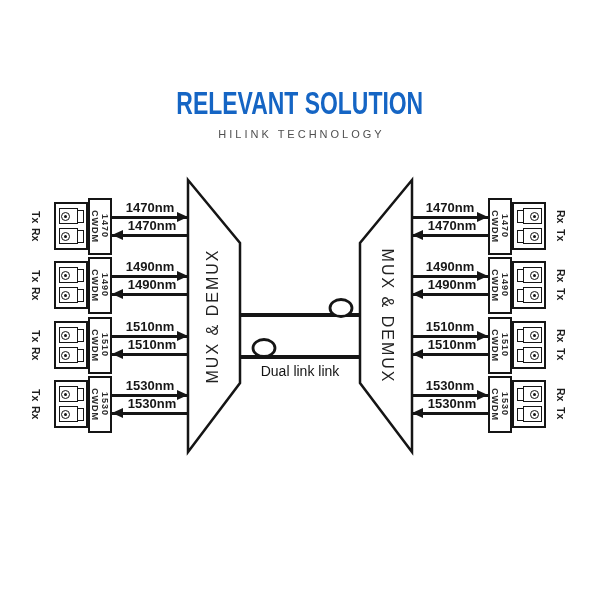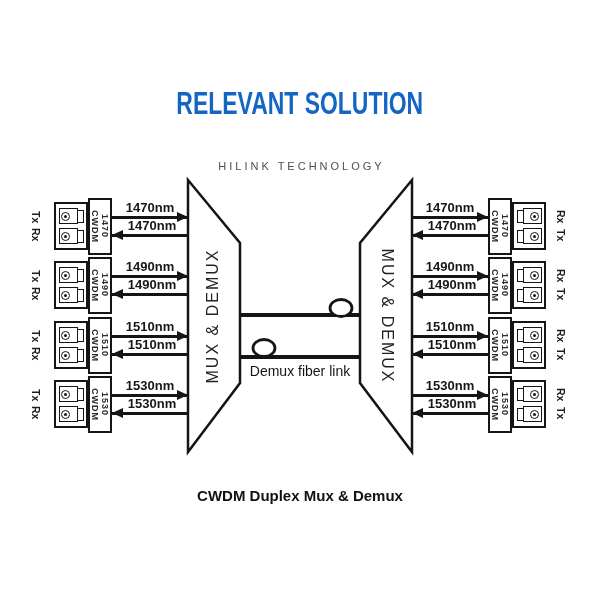--- a/index.html
+++ b/index.html
@@ -5,21 +5,21 @@
   html,body{margin:0;padding:0;background:#fff;}
   .canvas{position:relative;width:600px;height:600px;background:#fff;overflow:hidden;
           font-family:"Liberation Sans",sans-serif;}
   .layer{position:absolute;left:0;top:0;pointer-events:none;}
 
   
   .brand{position:absolute;left:0;right:0;top:88px;text-align:center;}
   .brand span{display:inline-block;font-weight:700;font-size:31px;line-height:1;
               color:#1565c4;transform:scaleX(0.74);white-space:nowrap;}
   .subtitle{position:absolute;left:0;right:0;top:128px;text-align:center;
-            font-size:11px;letter-spacing:3px;color:#4f4f4f;text-indent:3px;margin-top:32px;}
+            font-size:11px;letter-spacing:3px;color:#4f4f4f;text-indent:3px;}
 
   
   .port-label{position:absolute;width:16px;height:24px;writing-mode:vertical-rl;
               text-orientation:mixed;text-align:center;font-weight:700;font-size:10.5px;
               line-height:16px;color:#1d1d1d;}
 
   
   .conn-box{position:absolute;width:34px;height:48px;border:2.2px solid #151515;
             box-sizing:border-box;background:#fff;display:flex;flex-direction:column;
             justify-content:space-evenly;align-items:center;}
@@ -81,21 +81,21 @@
     <polygon points="412,180 360,243 360,383 412,452" fill="#fff" stroke="#151515" stroke-width="2.5"></polygon>
     <line x1="240" y1="315" x2="360" y2="315" stroke="#151515" stroke-width="4"></line>
     <line x1="240" y1="357" x2="360" y2="357" stroke="#151515" stroke-width="4"></line>
     <ellipse cx="341" cy="308" rx="11" ry="8.5" fill="#fff" stroke="#151515" stroke-width="2.8"></ellipse>
     <ellipse cx="264" cy="348" rx="11" ry="8.5" fill="#fff" stroke="#151515" stroke-width="2.8"></ellipse>
   </svg>
 
   <div class="mux-label rot-ccw" style="left:133px;top:305px;">MUX &amp; DEMUX</div>
   <div class="mux-label rot-cw" style="left:307px;top:305px;">MUX &amp; DEMUX</div>
 
-  <div class="fiber-label">Demux fiber link</div>
+  <div class="fiber-label">Dual link link</div>
 
   <div class="port-label" style="left:28px;top:205px;">Tx</div>
   <div class="port-label" style="left:28px;top:223px;">Rx</div>
   <div class="conn-box" style="left:54px;top:202px;">
     <div class="lc">
         <div class="lc-body">
           <div class="lc-ferrule">
             <div class="lc-dot"></div>
           </div>
         </div>
@@ -331,15 +331,14 @@
           <div class="lc-ferrule">
             <div class="lc-dot"></div>
           </div>
         </div>
         <div class="lc-latch"></div>
       </div>
   </div>
   <div class="port-label" style="left:553px;top:383px;">Rx</div>
   <div class="port-label" style="left:553px;top:401px;">Tx</div>
 
-  <div class="caption2">CWDM Duplex Mux &amp; Demux</div>
 
 </div>
 
 </body></html>

